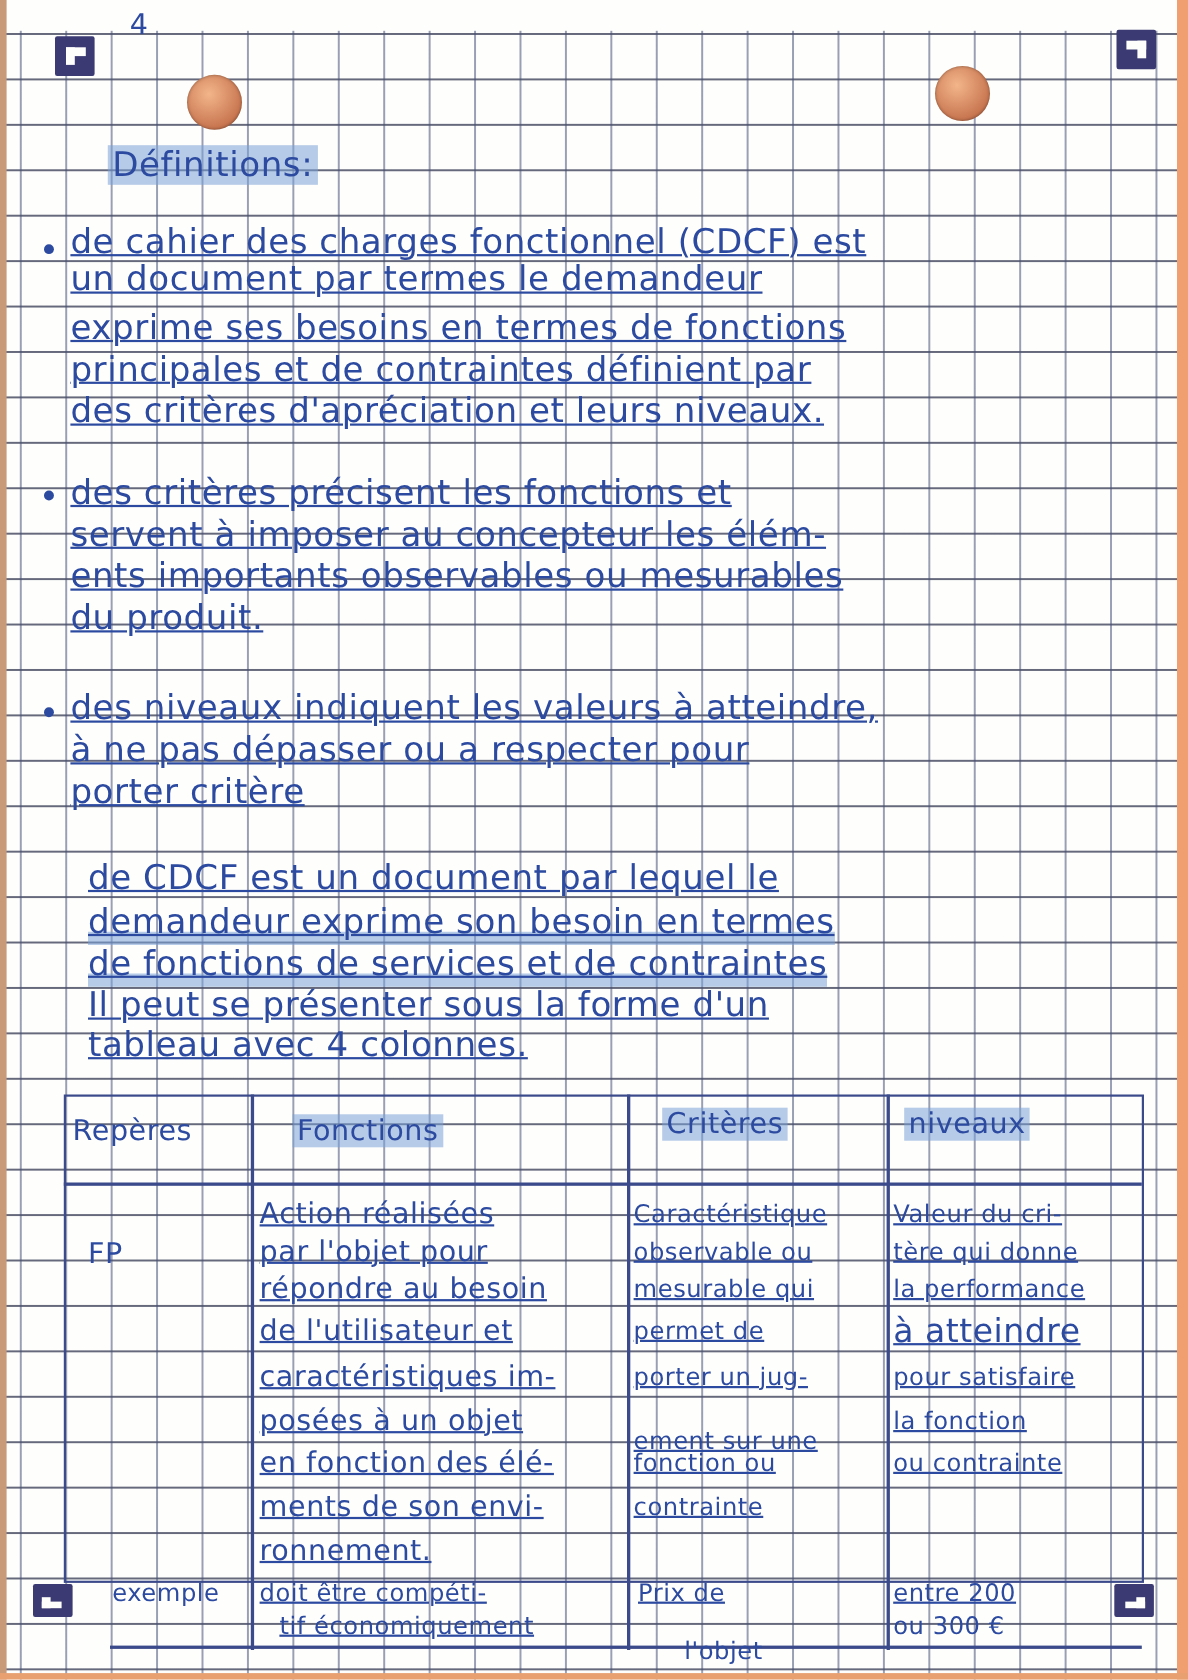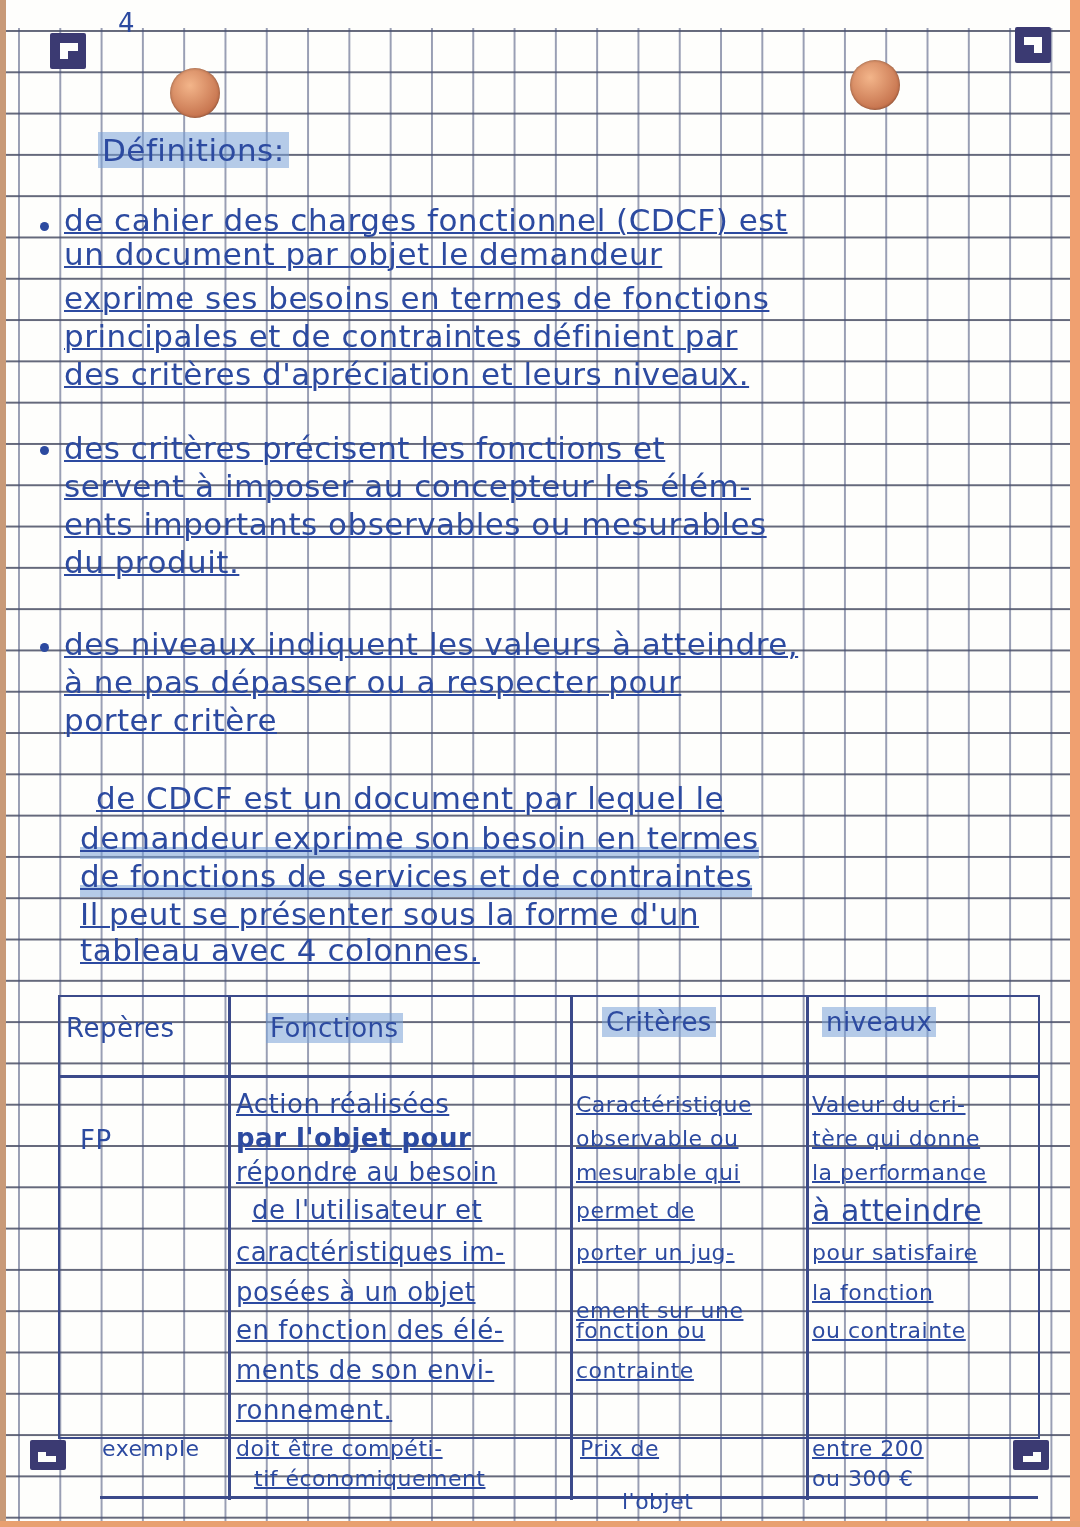--- a/index.html
+++ b/index.html
@@ -78,60 +78,60 @@
 <div class="hole" style="left:850px; top:60px;"></div>
 
 <div class="page-num">4</div>
 
 <div class="ink" style="left:98px; top:130px;">
   <span class="hl">Définitions:</span>
 </div>
 
 <div class="bullet" style="left:40px; top:222px;"></div>
 <div class="ink ul" style="left:64px; top:200px;">de cahier des charges fonctionnel (CDCF) est</div>
-<div class="ink ul" style="left:64px; top:234px;">un document par objet le demandeur</div>
+<div class="ink ul" style="left:64px; top:234px;">un document par termes le demandeur</div>
 <div class="ink ul" style="left:64px; top:278px;">exprime ses besoins en termes de fonctions</div>
 <div class="ink ul" style="left:64px; top:316px;">principales et de contraintes définient par</div>
 <div class="ink ul" style="left:64px; top:354px;">des critères d'apréciation et leurs niveaux.</div>
 
 <div class="bullet" style="left:40px; top:446px;"></div>
 <div class="ink ul" style="left:64px; top:428px;">des critères précisent les fonctions et</div>
 <div class="ink ul" style="left:64px; top:466px;">servent à imposer au concepteur les élém-</div>
 <div class="ink ul" style="left:64px; top:504px;">ents importants observables ou mesurables</div>
 <div class="ink ul" style="left:64px; top:542px;">du produit.</div>
 
 <div class="bullet" style="left:40px; top:643px;"></div>
 <div class="ink ul" style="left:64px; top:624px;">des niveaux indiquent les valeurs à atteindre,</div>
 <div class="ink ul" style="left:64px; top:662px;">à ne pas dépasser ou a respecter pour</div>
 <div class="ink ul" style="left:64px; top:700px;">porter critère</div>
 
-<div class="ink ul" style="left:80px; top:778px;margin-left:16px;">de CDCF est un document par lequel le</div>
+<div class="ink ul" style="left:80px; top:778px;">de CDCF est un document par lequel le</div>
 <div class="ink ul hl-under" style="left:80px; top:818px;">demandeur exprime son besoin en termes</div>
 <div class="ink ul hl-under" style="left:80px; top:856px;">de fonctions de services et de contraintes</div>
 <div class="ink ul" style="left:80px; top:894px;">Il peut se présenter sous la forme d'un</div>
 <div class="ink ul" style="left:80px; top:930px;">tableau avec 4 colonnes.</div>
 
 <div class="table-frame" style="left:58px; top:995px; width:978px; height:440px;"></div>
 <div class="vline" style="left:228px; top:995px; height:505px;"></div>
 <div class="vline" style="left:570px; top:995px; height:505px;"></div>
 <div class="vline" style="left:806px; top:995px; height:505px;"></div>
 <div class="hline" style="left:58px; top:1075px; width:980px;"></div>
 <div class="hline" style="left:100px; top:1496px; width:938px;"></div>
 
 <div class="ink cell-text" style="left:66px; top:1012px;">Repères</div>
 <div class="ink cell-text" style="left:266px; top:1012px;"><span class="hl">Fonctions</span></div>
 <div class="ink cell-text" style="left:602px; top:1006px;"><span class="hl">Critères</span></div>
 <div class="ink cell-text" style="left:822px; top:1006px;"><span class="hl">niveaux</span></div>
 
 <div class="ink cell-text" style="left:80px; top:1124px;">FP</div>
 
 <div class="ink cell-text ul" style="left:236px; top:1088px;">Action réalisées</div>
-<div class="ink cell-text ul" style="left:236px; top:1122px;font-weight:bold;">par l'objet pour</div>
+<div class="ink cell-text ul" style="left:236px; top:1122px;">par l'objet pour</div>
 <div class="ink cell-text ul" style="left:236px; top:1156px;">répondre au besoin</div>
-<div class="ink cell-text ul" style="left:236px; top:1194px;margin-left:16px;">de l'utilisateur et</div>
+<div class="ink cell-text ul" style="left:236px; top:1194px;">de l'utilisateur et</div>
 <div class="ink cell-text ul" style="left:236px; top:1236px;">caractéristiques im-</div>
 <div class="ink cell-text ul" style="left:236px; top:1276px;">posées à un objet</div>
 <div class="ink cell-text ul" style="left:236px; top:1314px;">en fonction des élé-</div>
 <div class="ink cell-text ul" style="left:236px; top:1354px;">ments de son envi-</div>
 <div class="ink cell-text ul" style="left:236px; top:1394px;">ronnement.</div>
 
 <div class="ink cell-text ul" style="left:576px; top:1088px; font-size:22px;">Caractéristique</div>
 <div class="ink cell-text ul" style="left:576px; top:1122px; font-size:22px;">observable ou</div>
 <div class="ink cell-text ul" style="left:576px; top:1156px; font-size:22px;">mesurable qui</div>
 <div class="ink cell-text ul" style="left:576px; top:1194px; font-size:22px;">permet de</div>

